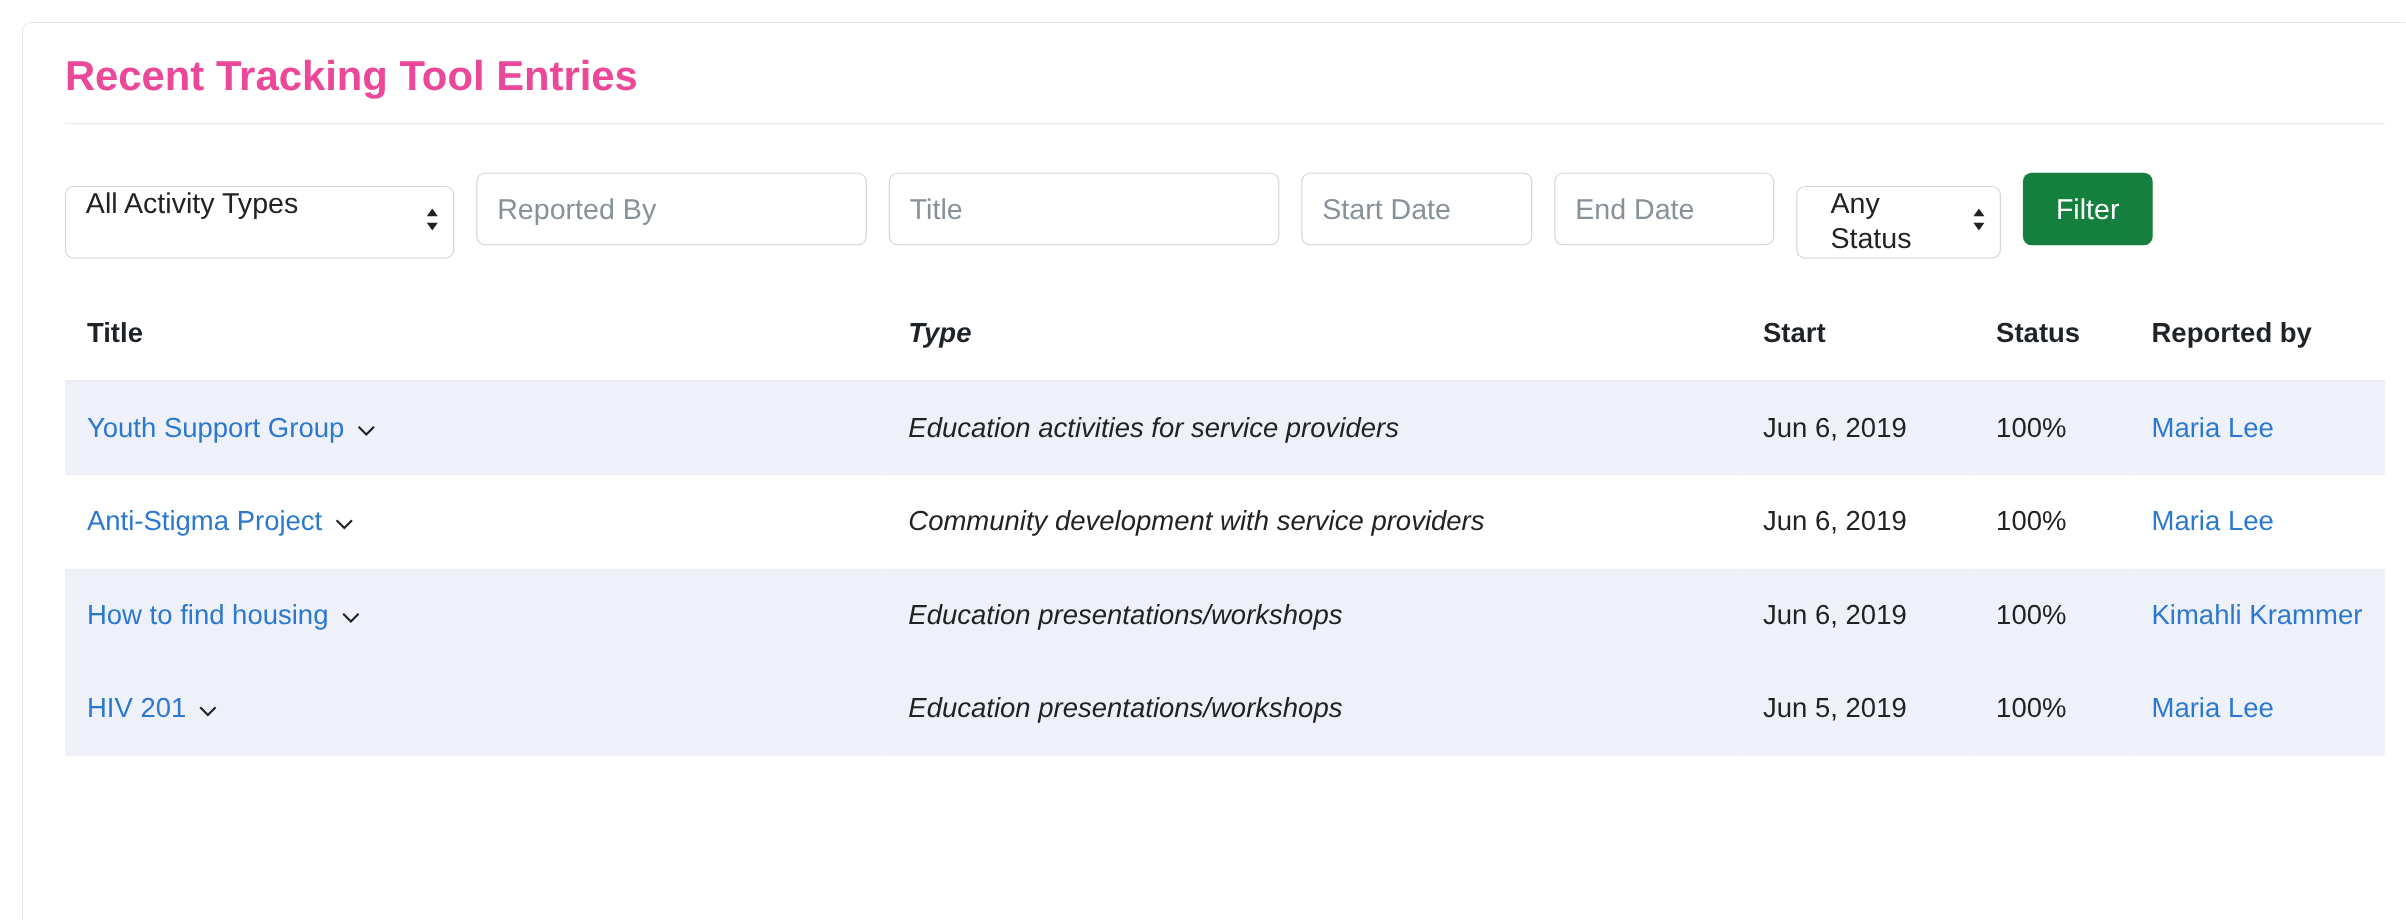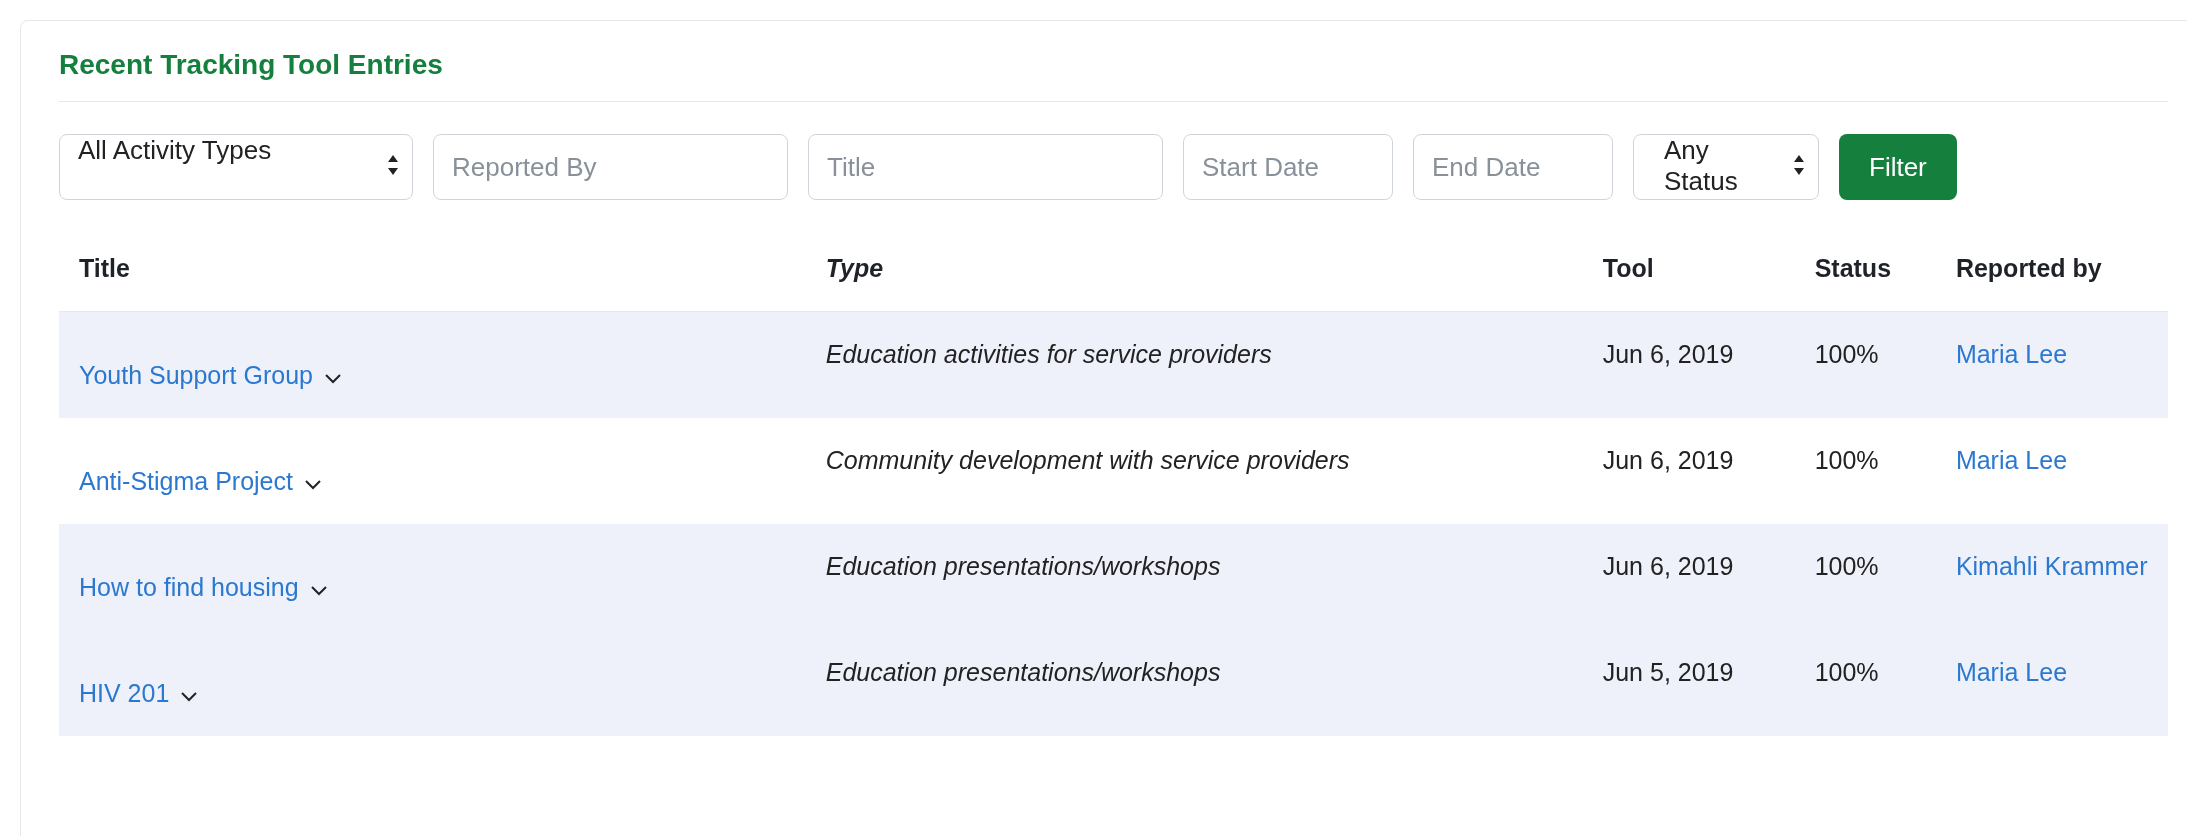--- a/index.html
+++ b/index.html
@@ -11,40 +11,41 @@
     }
     .card {
       border: 1px solid #e5e7eb;
       border-radius: 8px;
       padding: 28px 38px 0 38px;
       width: 2187px;
       height: 836px;
       overflow: hidden;
     }
     .card-title {
-      font-size: 28px;
+      font-size: 38px;
       font-weight: 700;
-      color: #15803d;
+      color: #ec4899;
       margin-bottom: 20px;
     }
     .divider {
       border: none;
       border-top: 1px solid #e5e7eb;
       margin-bottom: 32px;
     }
     .filters {
       display: flex;
       gap: 20px;
       align-items: center;
       margin-bottom: 36px;
     }
     .select-wrap {
       position: relative;
       display: inline-flex;
       align-items: center;
+      margin-top: 24px;
     }
     .select, .text-input {
       height: 66px;
       border: 1px solid #cfd4da;
       border-radius: 8px;
       background: #fff;
       font-size: 26px;
       color: #222;
       padding: 0 48px 0 18px;
       outline: none;
@@ -92,21 +93,21 @@
       color: #222;
       vertical-align: top;
     }
     .table tbody tr.striped { background: #eef1f9; }
     .col-title { width: 740px; }
     .col-type { width: 770px; font-style: italic; }
     .col-date { width: 210px; }
     .col-status { width: 140px; }
     .col-reporter { width: 230px; }
     .link { color: #2a78d0; text-decoration: none; cursor: pointer; }
-    .title-cell { display: inline-flex; align-items: center; gap: 12px; margin-top: 21px; }
+    .title-cell { display: inline-flex; align-items: center; gap: 12px; }
     .chevron { color: #222; }
   </style>
 </head>
 <body>
 
 <div class="card">
   <h2 class="card-title">Recent Tracking Tool Entries</h2>
   <hr class="divider">
 
   <div class="filters">
@@ -137,21 +138,21 @@
     </div>
 
     <button class="filter-btn">Filter</button>
   </div>
 
   <table class="table">
     <thead>
       <tr>
         <th class="col-title">Title</th>
         <th class="col-type">Type</th>
-        <th class="col-date">Tool</th>
+        <th class="col-date">Start</th>
         <th class="col-status">Status</th>
         <th class="col-reporter">Reported by</th>
       </tr>
     </thead>
     <tbody id="entries-body">
         <tr class="striped">
           <td class="col-title"><span class="title-cell">
               <a class="link">Youth Support Group</a>
               <span class="chevron"><svg width="16" height="10" viewBox="0 0 16 10">
                   <path d="M1 1 L8 8 L15 1" fill="none" stroke="currentColor" stroke-width="2"></path>

